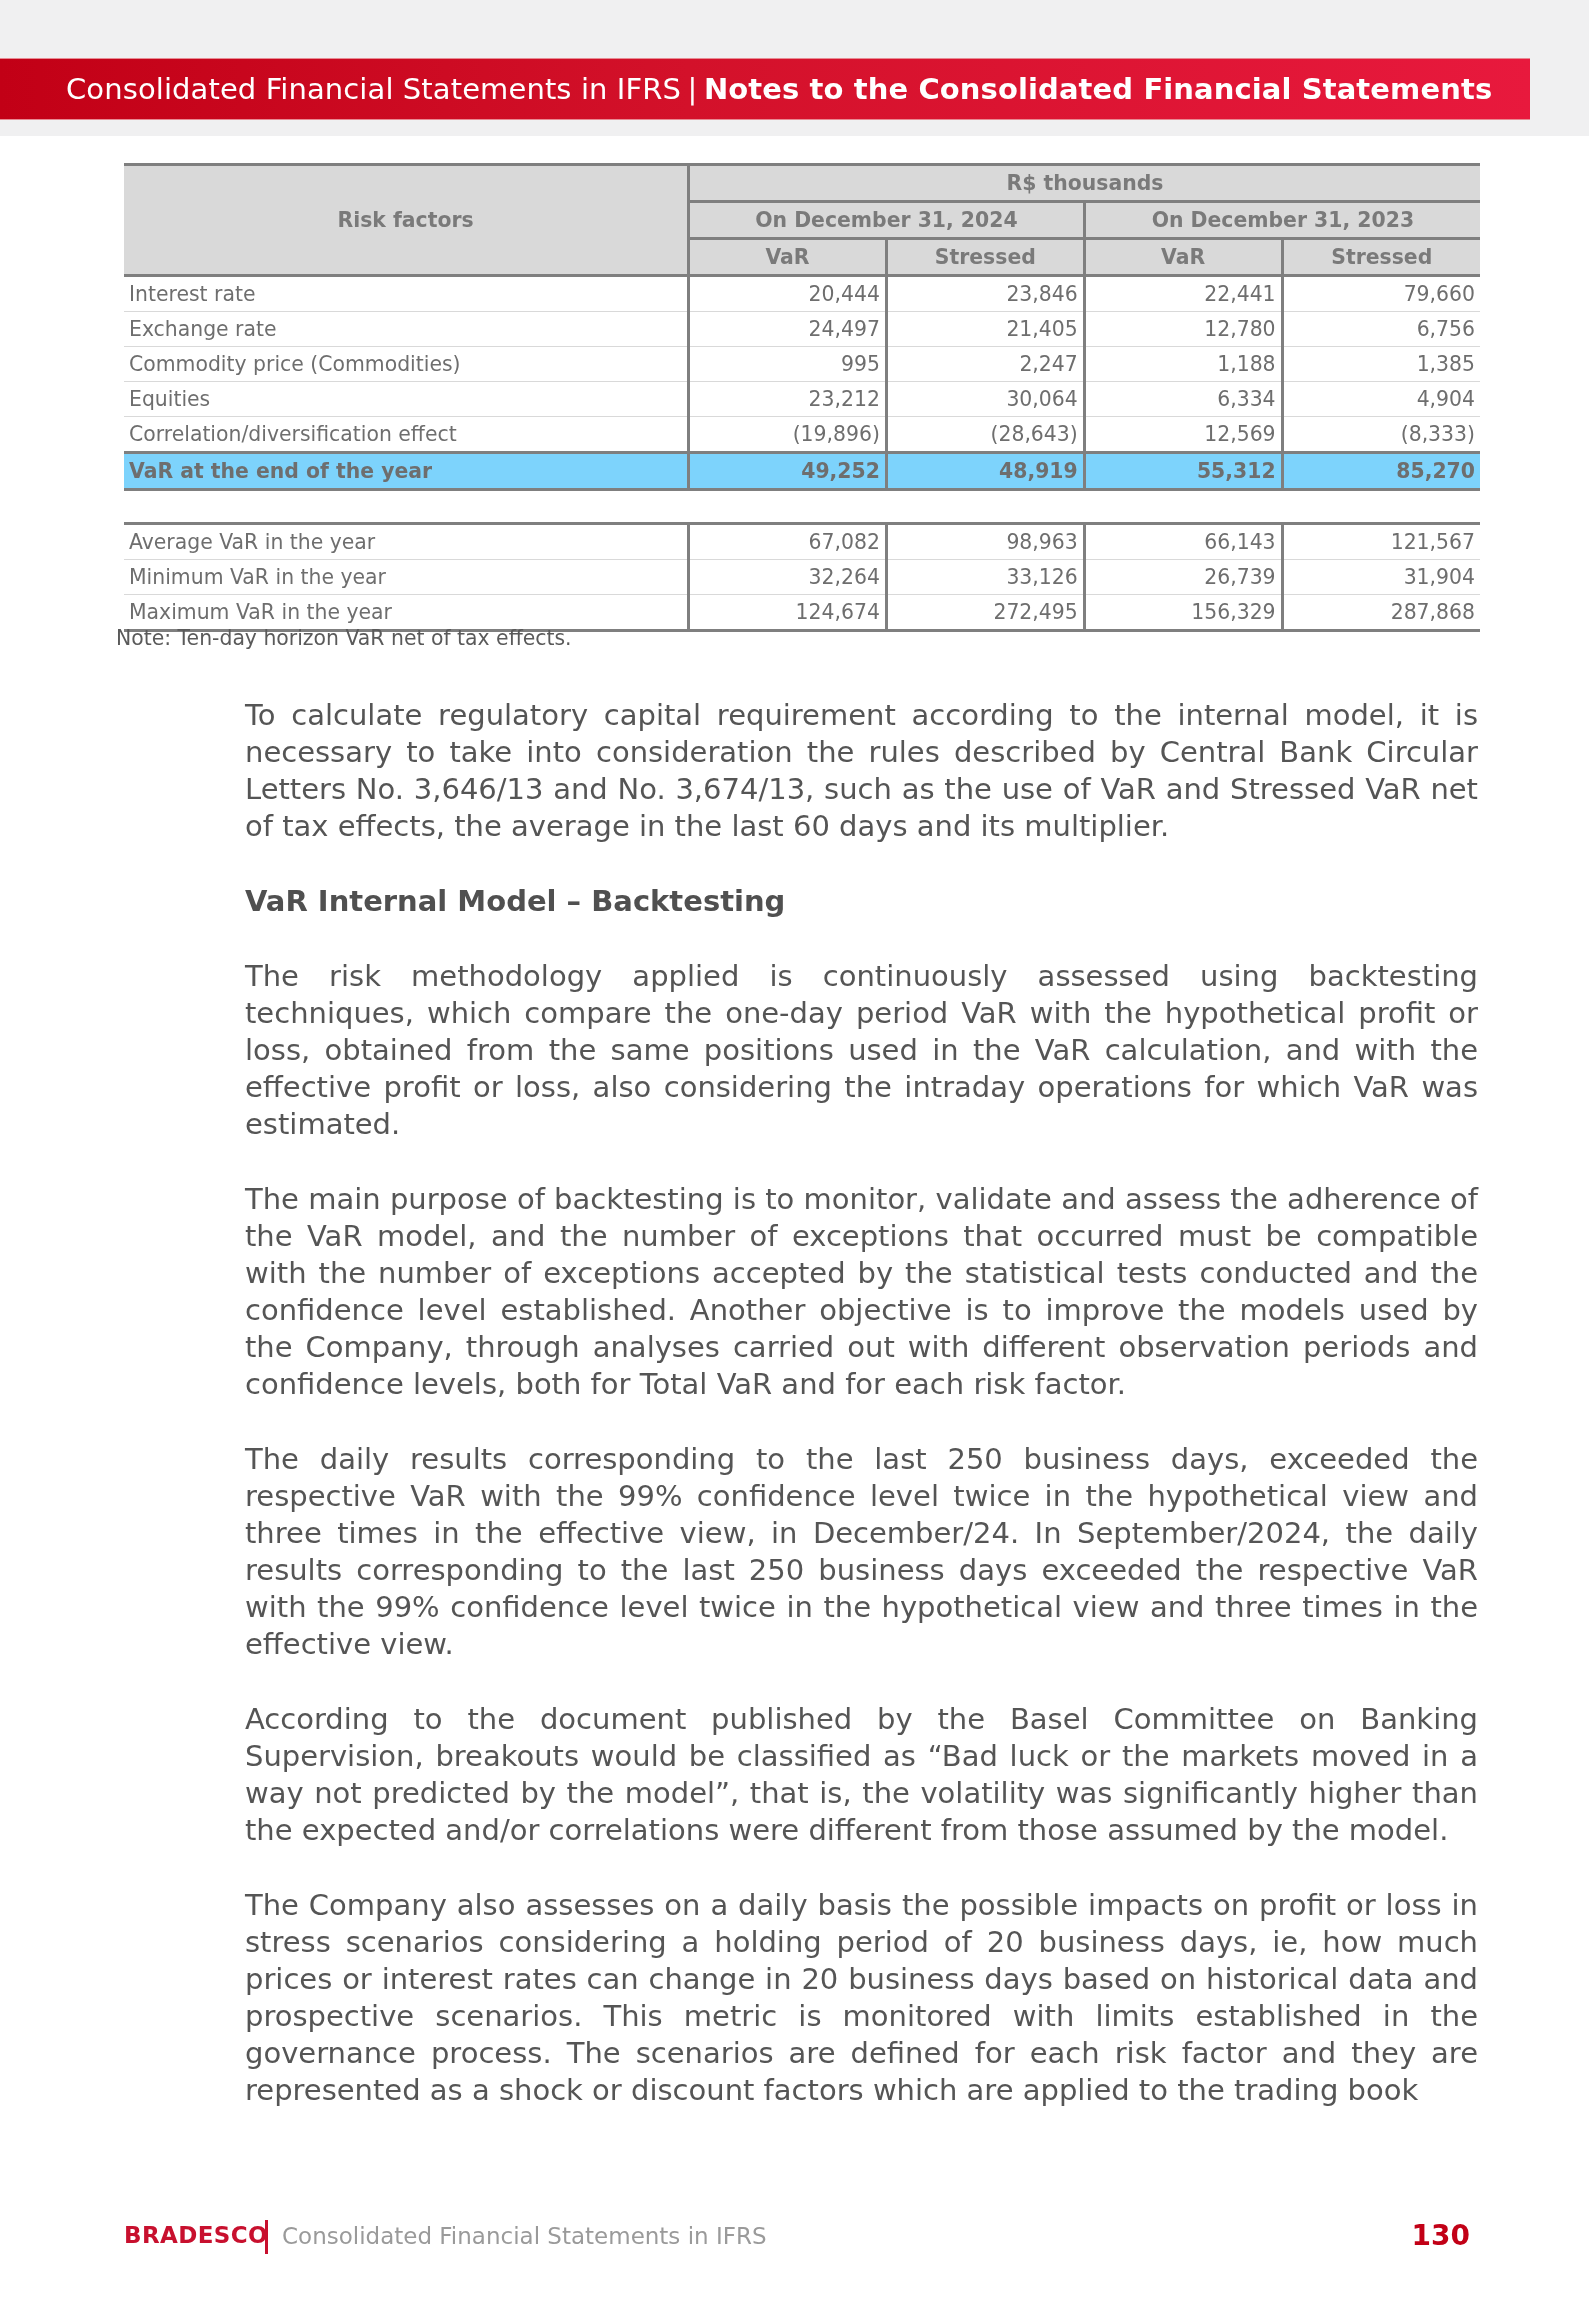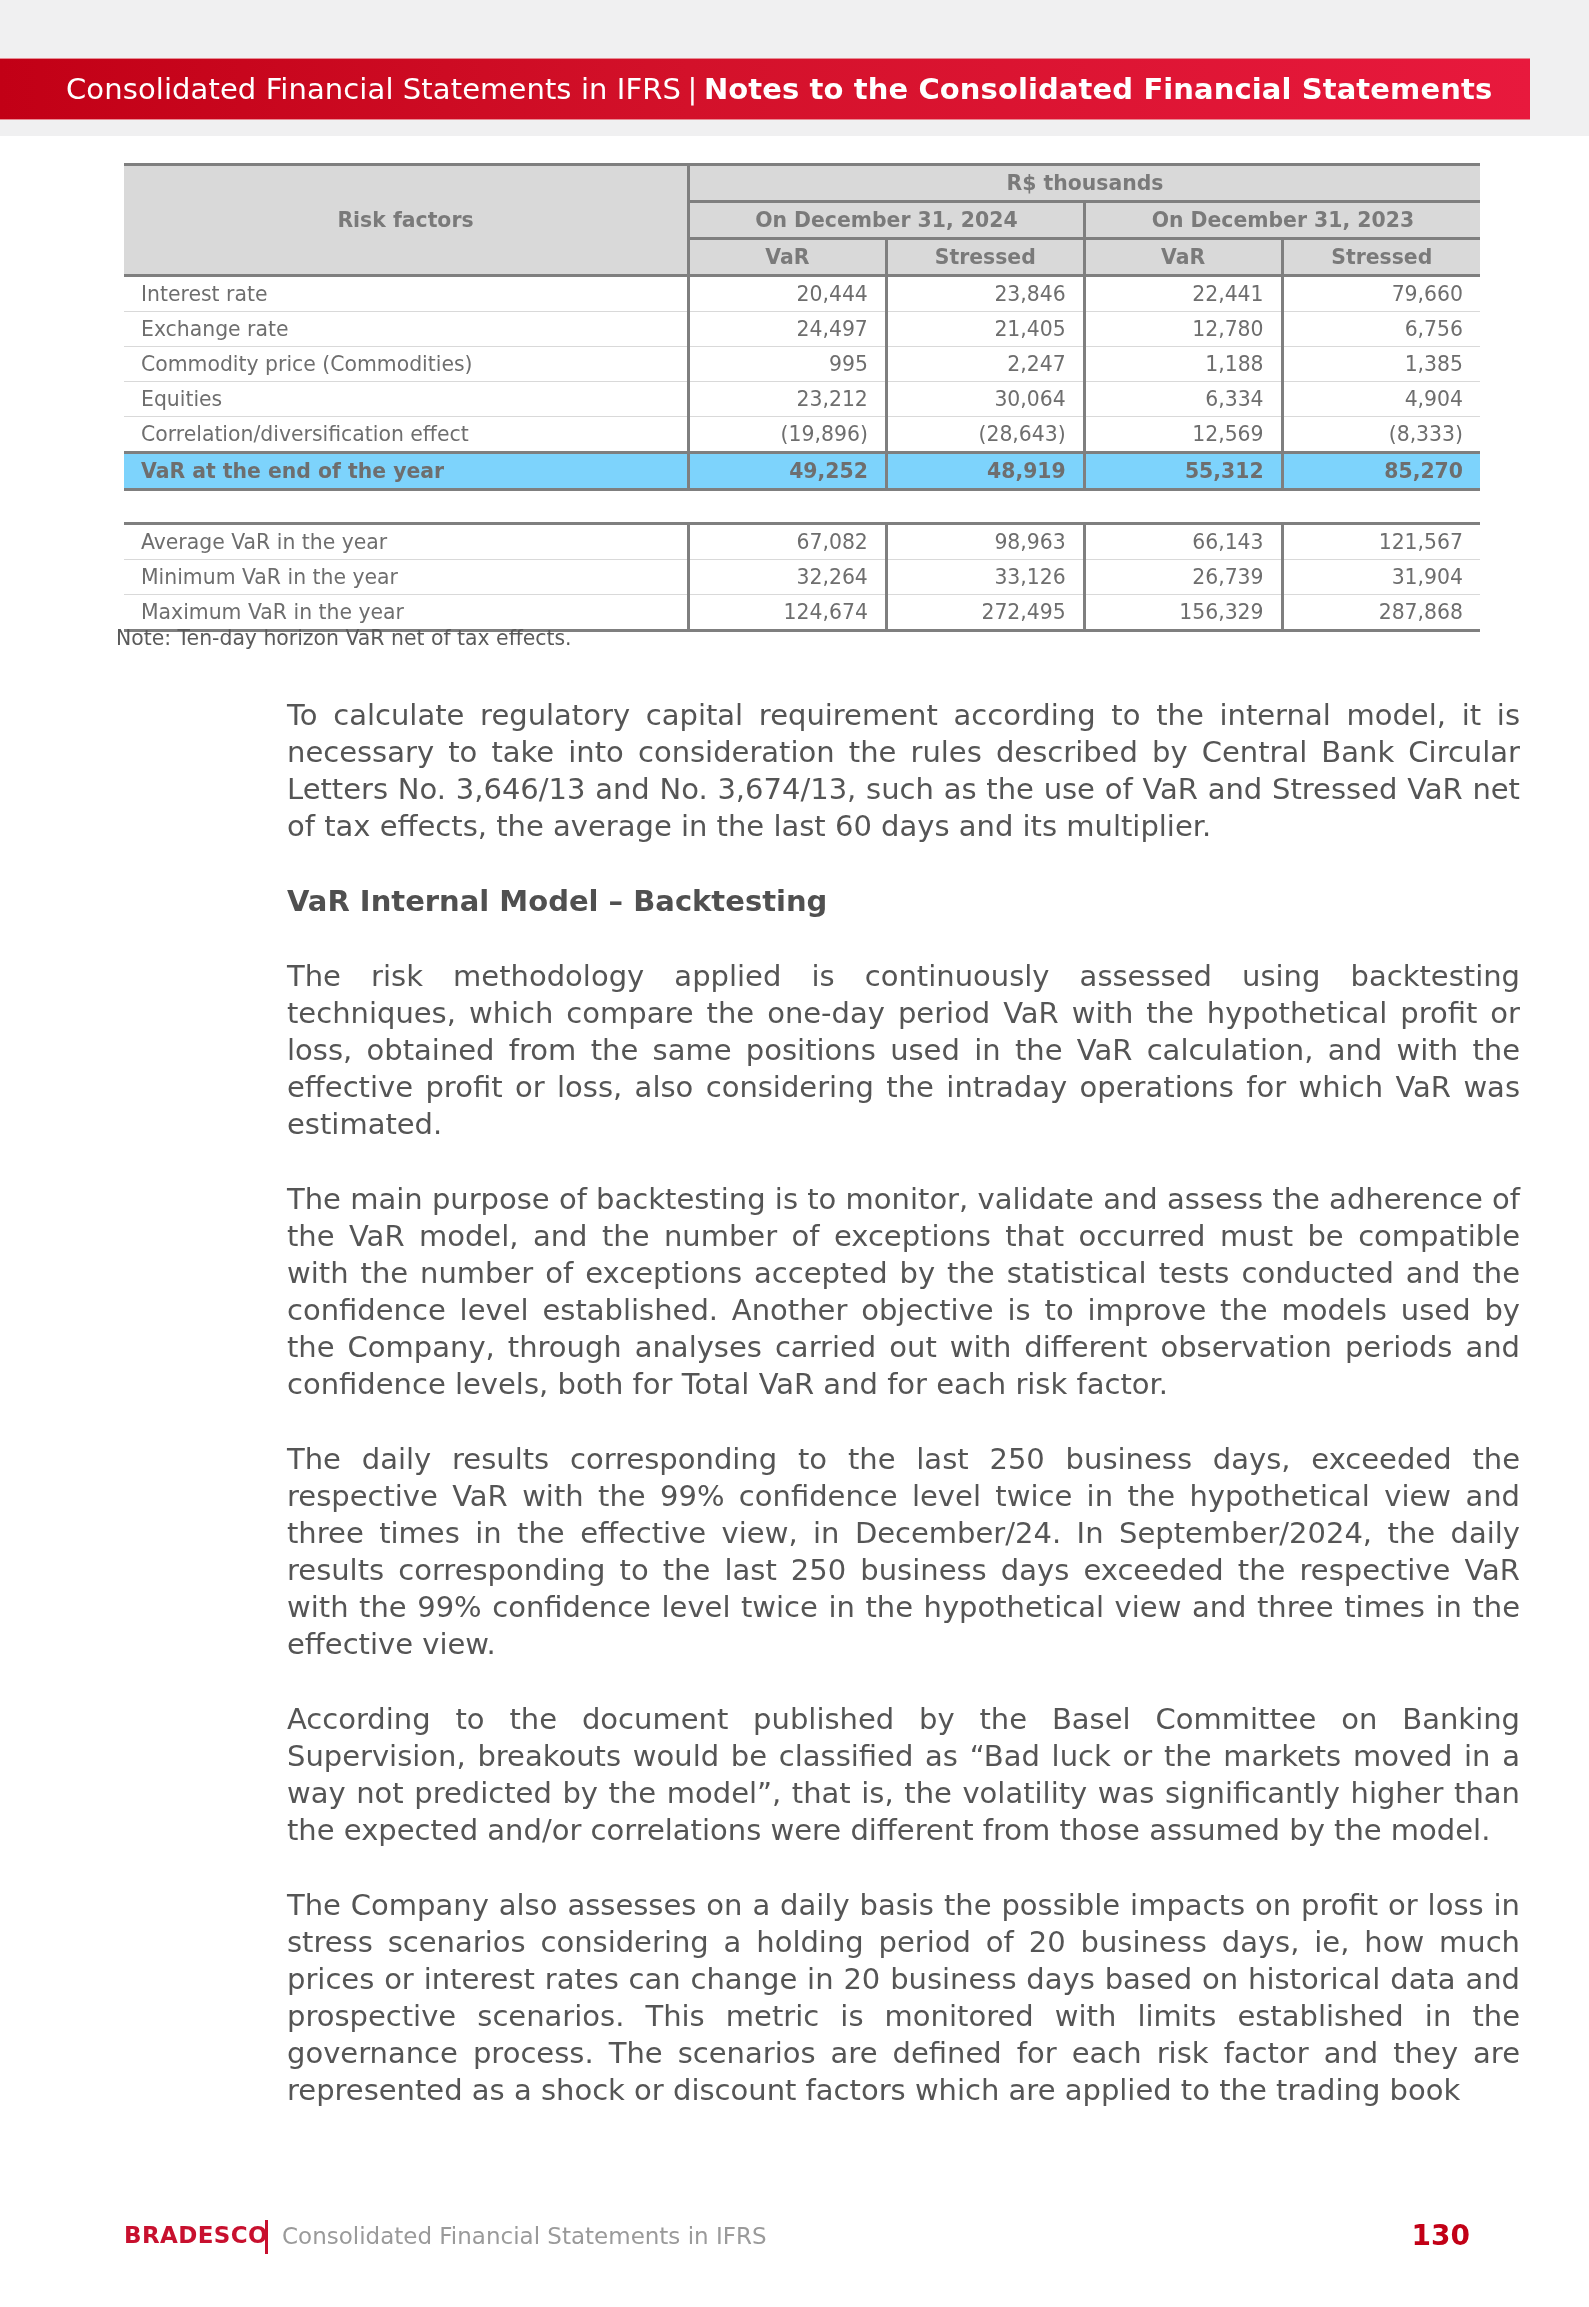--- a/index.html
+++ b/index.html
@@ -17,39 +17,39 @@
   }
   .banner-text { margin-left: 66px; font-size: 29px; color: #ffffff; white-space: nowrap; letter-spacing: 0.1px; }
   .banner-text .light { font-weight: normal; }
   .banner-text .sep { margin: 0 6.5px; }
   .banner-text .bold { font-weight: bold; }
 
   table.var {
     position: absolute; left: 124px; top: 163px; width: 1356px;
     border-collapse: collapse; font-size: 20.4px; color: #6e6e6e;
   }
-  table.var td, table.var th { padding: 0 17px; height: 34px; line-height: 34px; box-sizing: border-box; }
+  table.var td, table.var th { padding: 0 5px; height: 34px; line-height: 34px; box-sizing: border-box; }
   table.var th { font-weight: bold; color: #7a7a7a; background: #d9d9d9; text-align: center; }
   .col-label { width: 565px; }
   .col-num { width: 198px; }
   .thick-top { border-top: 3.3px solid #7f7f7f; }
   .thick-bottom { border-bottom: 3.3px solid #7f7f7f; }
   .vline { border-left: 3.3px solid #7f7f7f; }
   .rowline { border-bottom: 1.6px solid #d9d9d9; }
   td.num { text-align: right; }
   td.label { text-align: left; }
   tr.total td { background: #7dd3fc; font-weight: bold; color: #6e6e6e; }
   th.units { text-align: right; font-weight: normal; color: #8a8a8a; }
   .gap-row td { height: 36px; border: none; background: #fff; }
 
   .note { position: absolute; left: 116px; top: 626px; font-size: 20.4px; color: #5a5a5a; }
 
   .body-text {
     position: absolute; left: 245px; width: 1233px; font-size: 29px; line-height: 37px;
-    color: #555555; text-align: justify; margin-left: 42px;
+    color: #555555; text-align: justify;
   }
   .body-text p { margin: 0 0 38px 0; }
   .body-text h3 { margin: 0 0 38px 0; font-size: 29px; font-weight: bold; line-height: 37px; color: #505050; }
 
   .footer { position: absolute; left: 124px; top: 2222px; width: 1346px; height: 33px; }
   .footer-brand { position: absolute; left: 0; top: 0; font-size: 23px; font-weight: bold; color: #c8102e; letter-spacing: 0.4px; }
   .footer-sep { position: absolute; left: 141px; top: -1.6px; width: 2.5px; height: 34px; background: #c8102e; }
   .footer-title { position: absolute; left: 158px; top: 0.8px; font-size: 23px; color: #9a9a9a; }
   .footer-page { position: absolute; right: 0; top: -3.3px; font-size: 28px; font-weight: bold; color: #c20016; }
 </style>

